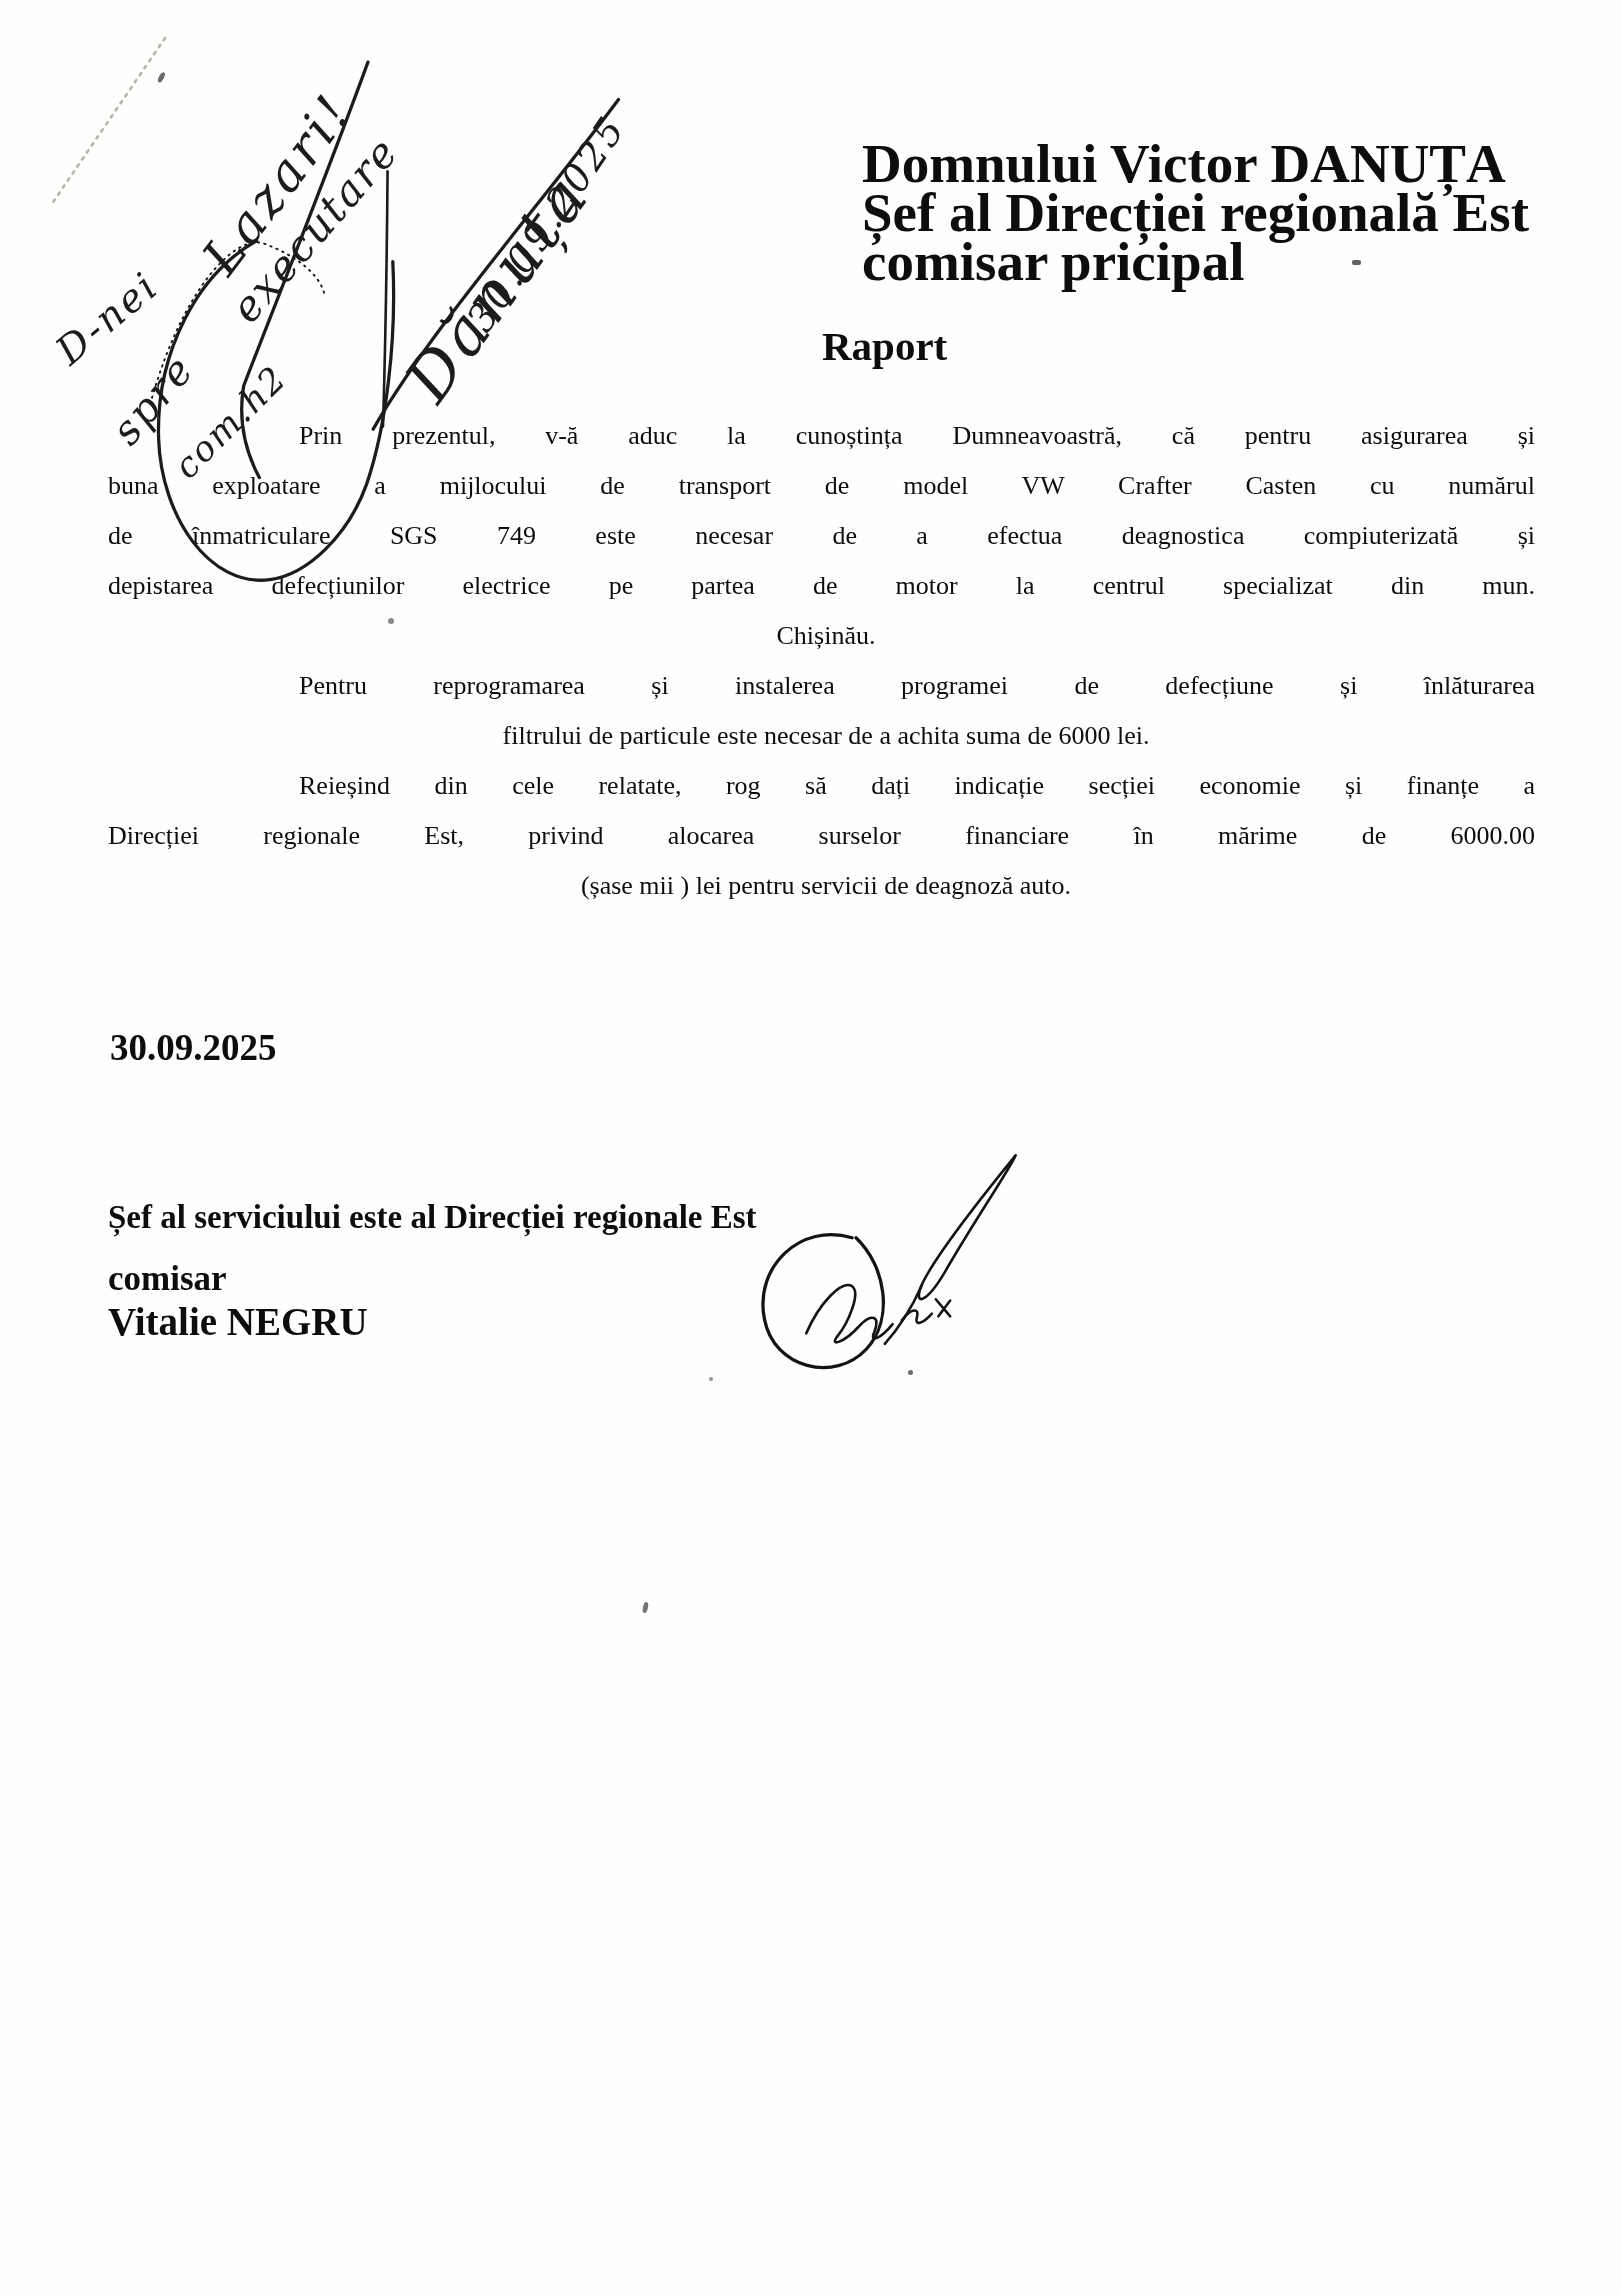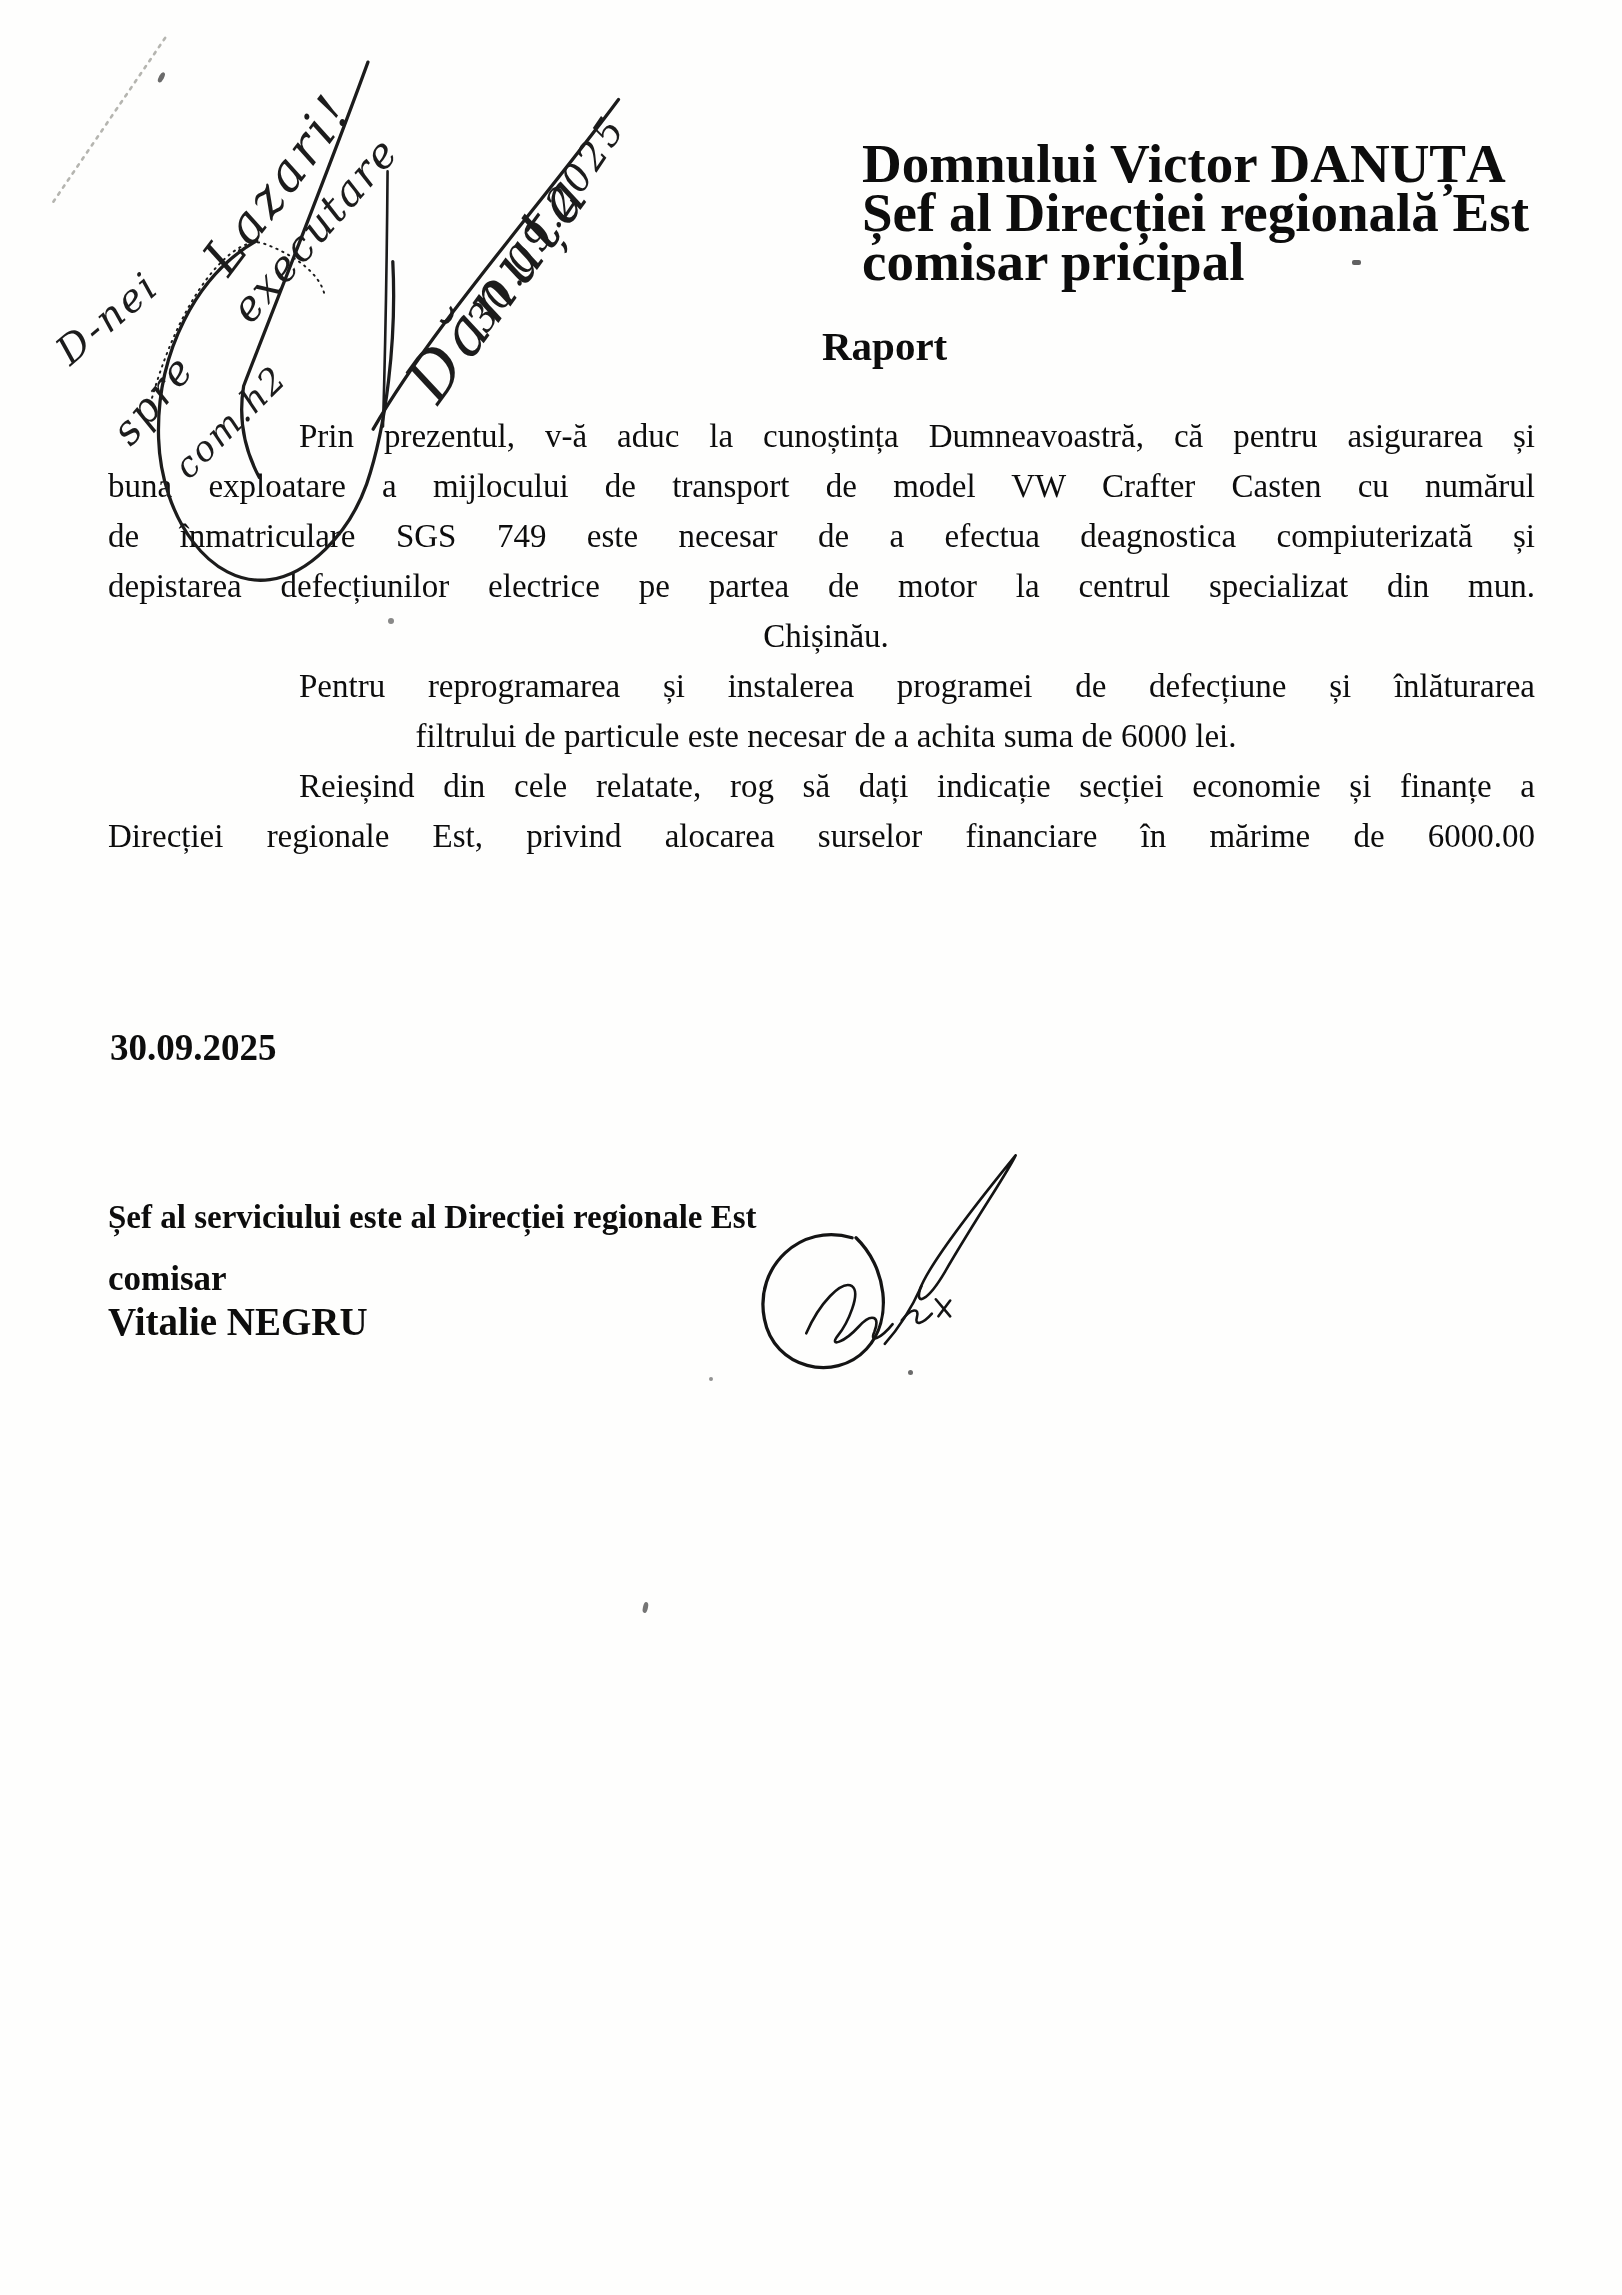--- a/index.html
+++ b/index.html
@@ -5,21 +5,21 @@
   html,body{margin:0;padding:0;background:#6f6f6f;}
   .page{
     position:relative;width:1623px;height:2295px;background:#fefefd;
     font-family:"Liberation Serif",serif;color:#0d0d0d;overflow:hidden;
   }
   
   .recipient{position:absolute;left:862px;top:139px;font-weight:bold;font-size:55px;line-height:49px;}
   
   .title{position:absolute;left:822px;top:325px;font-weight:bold;font-size:41px;line-height:43px;}
   
-  .bodyblock{position:absolute;left:108px;top:411px;width:1427px;font-size:33px;}
+  .bodyblock{position:absolute;left:108px;top:411px;width:1427px;font-size:26px;}
   .jline{height:50px;line-height:50px;text-align:justify;text-align-last:justify;overflow:hidden;}
   .lline{height:50px;line-height:50px;text-align:center;margin-left:9px;}
   .ind{padding-left:191px;}
   
   .dateline{position:absolute;left:110px;top:1026px;font-weight:bold;font-size:37px;}
   
   .signblock{position:absolute;left:108px;top:1197px;width:1427px;font-weight:bold;}
   .signrole1{font-size:33px;line-height:41px;}
   .signrow{display:flex;justify-content:space-between;align-items:baseline;margin-top:21px;padding-right:41px;flex-direction:column;}
   .signrole2{font-size:35px;}
@@ -62,20 +62,21 @@
   <div class="bodyblock">
     <div class="jline ind">Prin prezentul, v-ă aduc la cunoștința Dumneavoastră, că pentru asigurarea și</div>
     <div class="jline">buna exploatare a mijlocului de transport de model VW Crafter Casten cu numărul</div>
     <div class="jline">de înmatriculare SGS 749 este necesar de a efectua deagnostica compiuterizată și</div>
     <div class="jline">depistarea defecțiunilor electrice pe partea de motor la centrul specializat din mun.</div>
     <div class="lline">Chișinău.</div>
     <div class="jline ind">Pentru reprogramarea și instalerea programei de defecțiune și înlăturarea</div>
     <div class="lline">filtrului de particule este necesar de a achita suma de 6000 lei.</div>
     <div class="jline ind">Reieșind din cele relatate, rog să dați indicație secției economie și finanțe a</div>
     <div class="jline">Direcției regionale Est, privind alocarea surselor financiare în mărime de 6000.00</div>
+    <div class="lline">(șase mii ) lei pentru  servicii de deagnoză auto.</div>
   </div>
 
   <div class="dateline">30.09.2025</div>
 
   <div class="signblock">
     <div class="signrole1">Șef al serviciului este al Direcției regionale Est</div>
     <div class="signrow">
       <span class="signrole2">comisar</span>
       <span class="signname">Vitalie NEGRU</span>
     </div>

